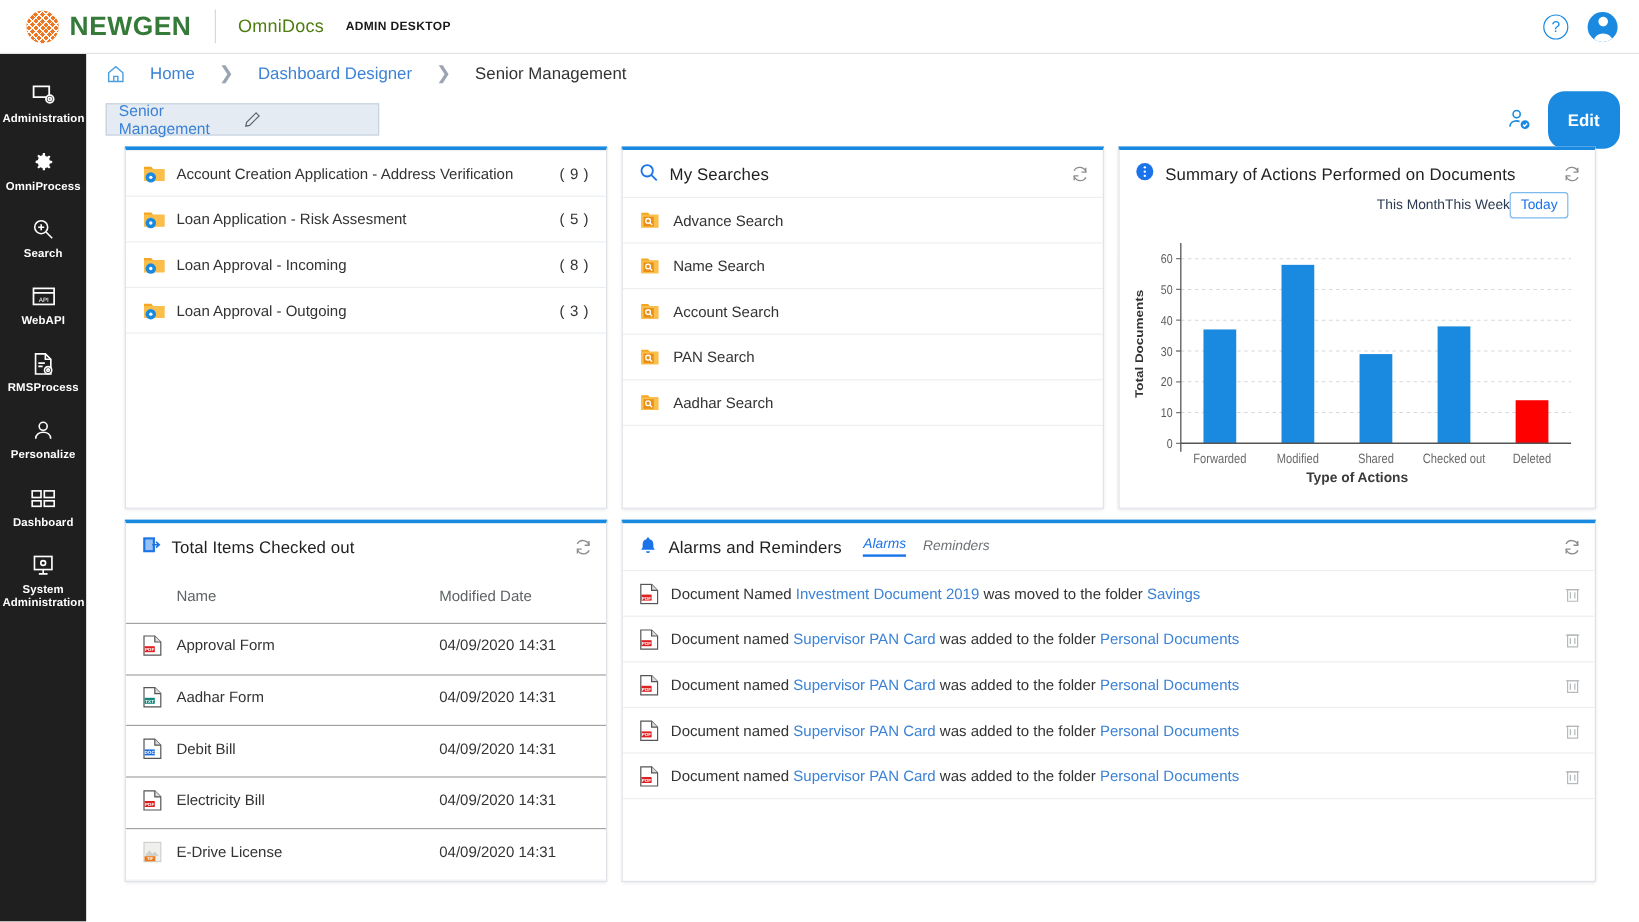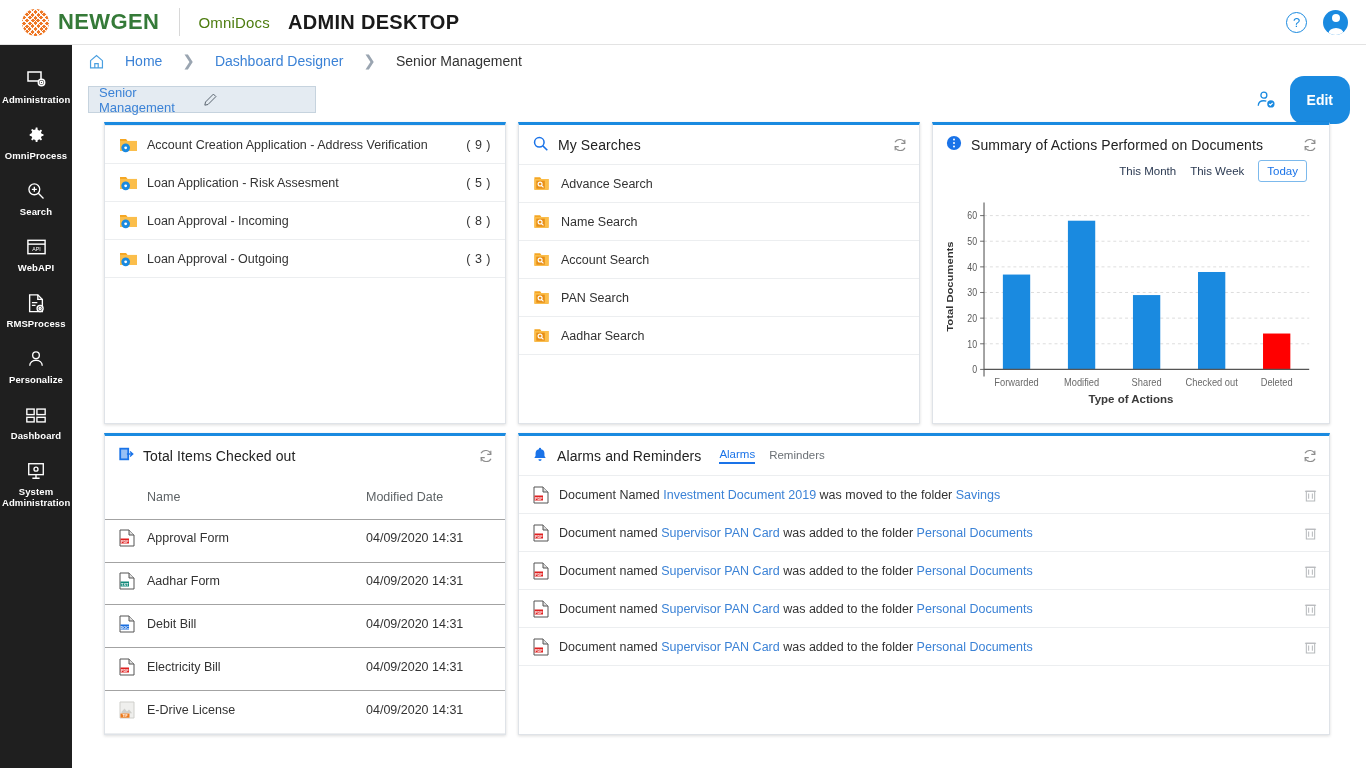--- a/index.html
+++ b/index.html
@@ -33,21 +33,21 @@
     background-image:
       repeating-linear-gradient(45deg, rgba(255,255,255,.75) 0 1px, transparent 1px 4px),
       repeating-linear-gradient(-45deg, rgba(255,255,255,.75) 0 1px, transparent 1px 4px);
   }
   .logo-text {
     font-size: 22px; font-weight: bold; color: #2e7d32;
     letter-spacing: .4px; color: #357a38;
   }
   .logo-divider { width: 1px; height: 28px; background: #d8d8d8; margin: 0 18px 0 20px; }
   .app-name { font-size: 15px; color: #4d7c0f; letter-spacing: .2px; }
-  .app-mode { font-size: 20px; font-weight: bold; color: #1a1a1a; margin-left: 18px; letter-spacing: .3px; }
+  .app-mode { font-size: 10px; font-weight: bold; color: #1a1a1a; margin-left: 18px; letter-spacing: .3px; }
   .topbar-right { margin-left: auto; display: flex; align-items: center; gap: 16px; }
   .help-icon {
     width: 21px; height: 21px; border: 1.6px solid #1a8ae0; border-radius: 50%;
     color: #1a8ae0; font-size: 13px; display: flex; align-items: center;
     justify-content: center; cursor: pointer;
   }
   .avatar-icon {
     width: 25px; height: 25px; border-radius: 50%; background: #1a8ae0;
     position: relative; cursor: pointer; overflow: hidden;
   }
@@ -143,38 +143,38 @@
   .tbl-head .c-date { width: 125px; }
   .tbl-row {
     display: flex; align-items: center; height: 38px; padding: 0 14px 0 14px;
     border-top: 1px solid #a3a3a3; cursor: pointer; flex-shrink: 0;
   }
   .tbl-row .c-ico { width: 28px; display: flex; align-items: center; }
   .tbl-row .c-name { flex: 1; font-size: 12.5px; color: #333; }
   .tbl-row .c-date { width: 125px; font-size: 12.5px; color: #333; }
 
   
-  .tabs { display: flex; gap: 14px; margin-left: 18px; align-items: center; }
+  .tabs { display: flex; gap: 14px; margin-left: 18px; align-items: center; font-style: italic; }
   .tab {
     font-size: 11.5px; cursor: pointer; padding-bottom: 2px; color: #6b7075;
   }
   .tab.active { color: #1a73e8; border-bottom: 2px solid #1a73e8; }
   .alarm-row {
     display: flex; align-items: center; height: 38px; padding: 0 12px 0 14px;
     border-top: 1px solid #eceef0; flex-shrink: 0;
   }
   .alarm-ico { width: 26px; flex-shrink: 0; display: flex; align-items: center; }
   .alarm-text { font-size: 12.5px; color: #333; flex: 1; }
   .alarm-text .lnk { color: #3b82d6; cursor: pointer; }
   .trash-ico { color: #b6b9bc; cursor: pointer; display: flex; align-items: center; }
 
   
   .chart-filters {
     display: flex; align-items: center; justify-content: flex-end;
-    gap: 14px; padding: 0 22px 0 0; margin-top: -4px; height: 22px;
+    padding: 0 22px 0 0; margin-top: -4px; height: 22px;
   }
   .chart-filter { font-size: 11.5px; color: #2b3a52; cursor: pointer; }
   .chart-filter.active {
     color: #1a73e8; border: 1px solid #7cb9ec; border-radius: 3px;
     padding: 4px 8px; background: #fff;
   }
   .chart-area { flex: 1; position: relative; padding: 4px 10px 0 4px; }
   .chart-svg { display: block; width: 100%; height: 100%; }
   .chart-xlabel {
     text-align: center; font-size: 11.5px; color: #3a3a3a; font-weight: bold;

